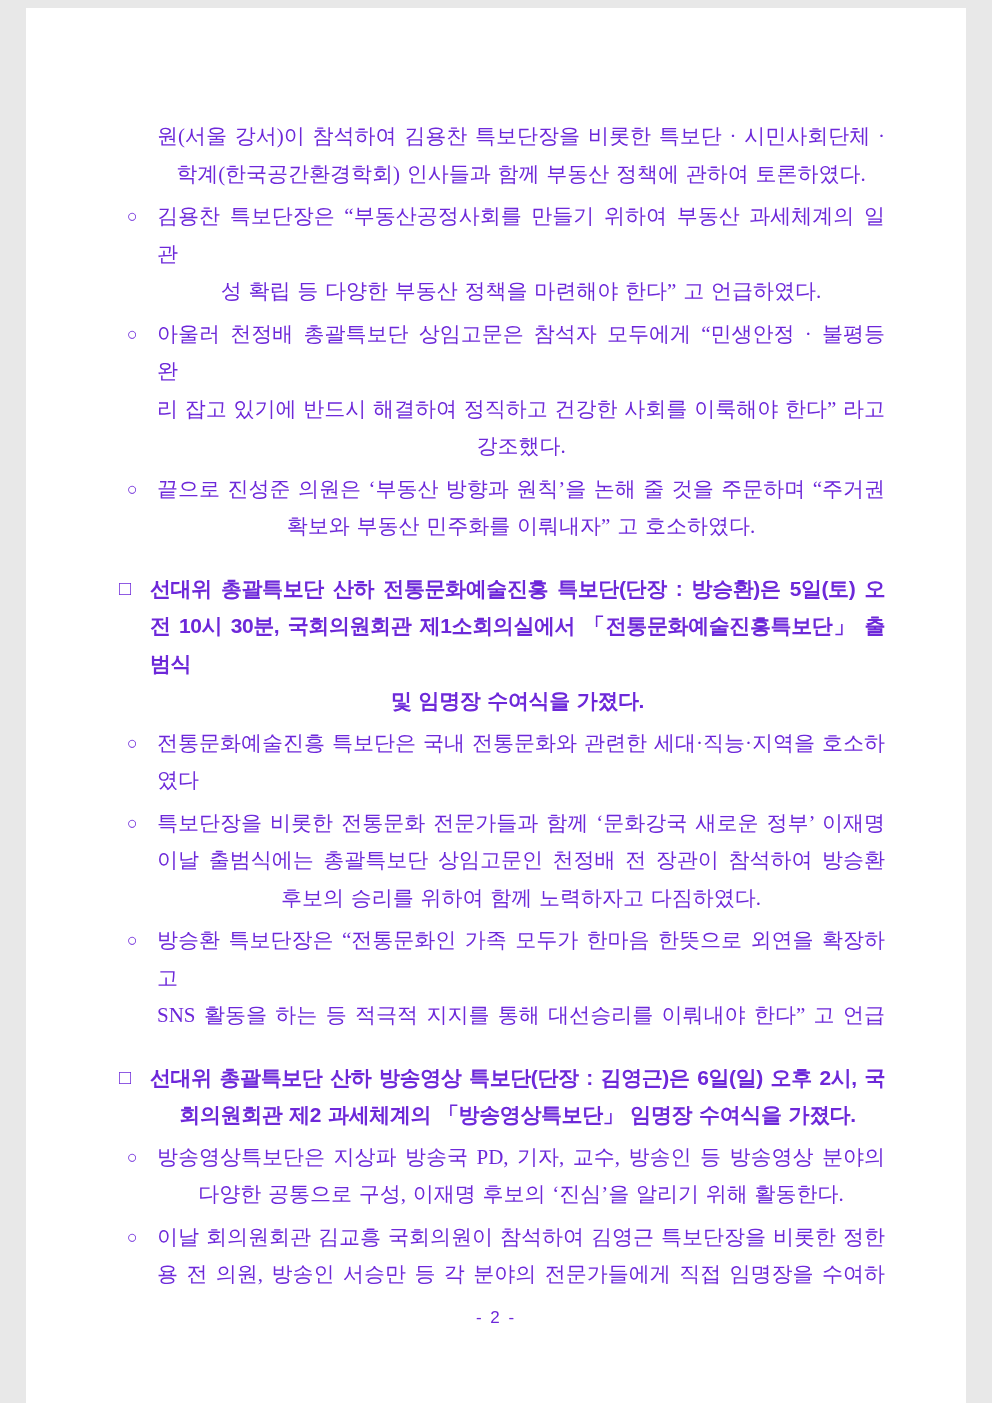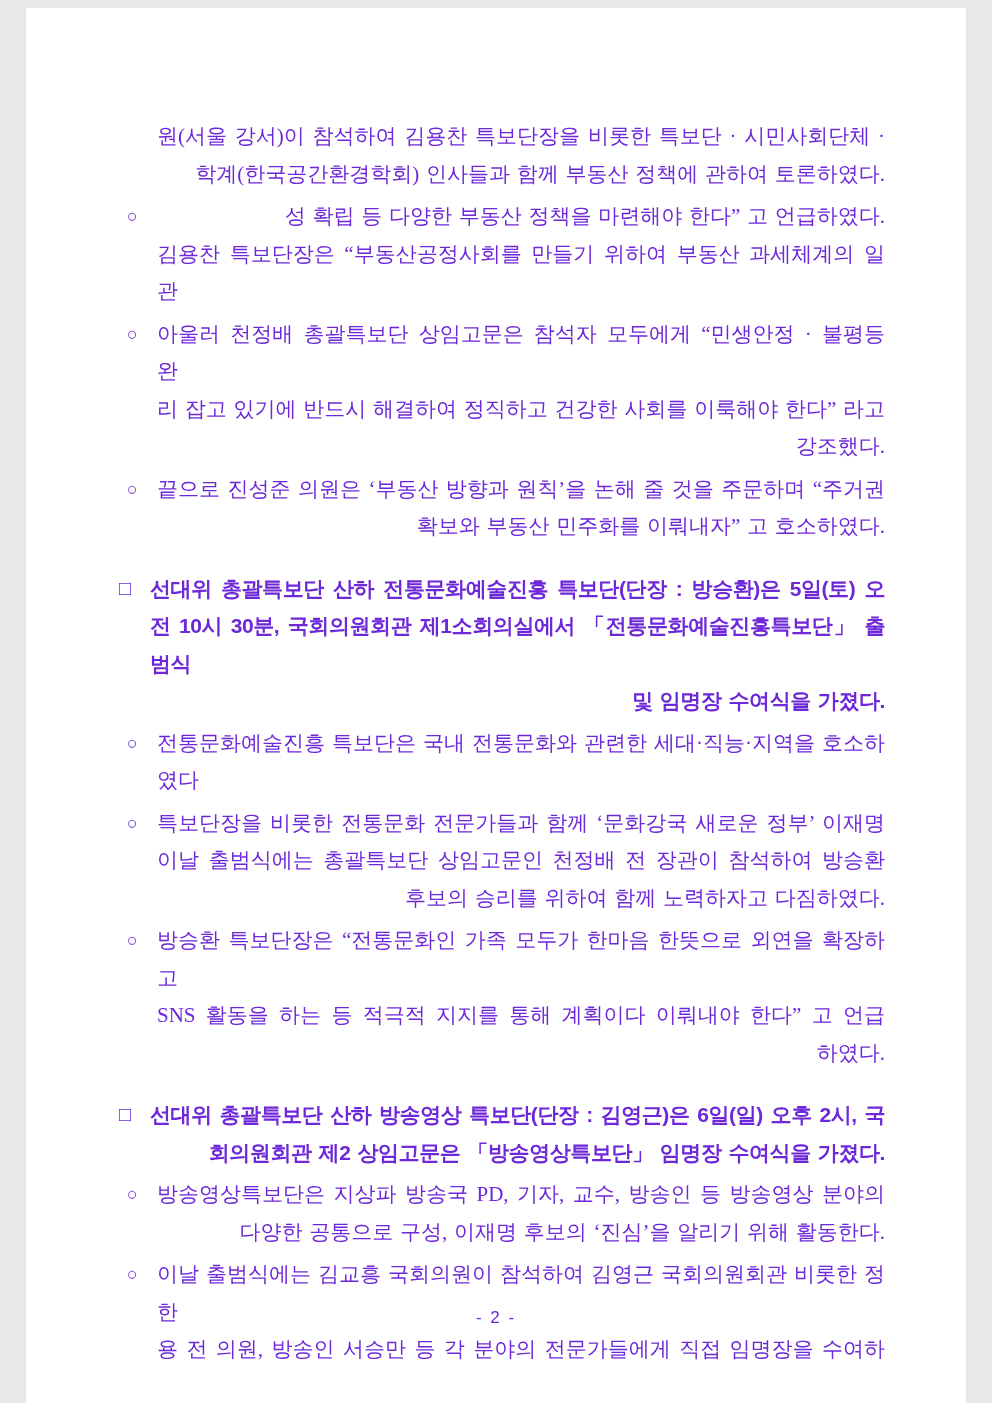--- a/index.html
+++ b/index.html
@@ -36,21 +36,21 @@
     line-height: 37.5px;
     font-size: 18px;
     font-weight: 400;
   }
   .para.sq .marker { left: 0; font-size: 20px; }
   .line {
     font-size: 21px;
     line-height: 37.5px;
     white-space: normal;
     word-spacing: 1.5px;
-    text-align: right;
+    text-align: center;
   }
   .line.j {
     text-align: justify;
     text-align-last: justify;
   }
   .footer {
     position: absolute;
     left: 0;
     right: 0;
     top: 1300px;
@@ -66,22 +66,22 @@
 <div class="page">
   <div class="doc">
 
     <div class="para cont">
       <div class="line j">원(서울 강서)이 참석하여 김용찬 특보단장을 비롯한 특보단 · 시민사회단체 ·</div>
       <div class="line">학계(한국공간환경학회) 인사들과 함께 부동산 정책에 관하여 토론하였다.</div>
     </div>
 
     <div class="para o">
       <span class="marker">○</span>
+      <div class="line j">김용찬 특보단장은 “부동산공정사회를 만들기 위하여 부동산 과세체계의 일관</div>
       <div class="line">성 확립 등 다양한 부동산 정책을 마련해야 한다” 고 언급하였다.</div>
-      <div class="line j">김용찬 특보단장은 “부동산공정사회를 만들기 위하여 부동산 과세체계의 일관</div>
     </div>
 
     <div class="para o">
       <span class="marker">○</span>
       <div class="line j">아울러 천정배 총괄특보단 상임고문은 참석자 모두에게 “민생안정 · 불평등 완</div>
       <div class="line j">리 잡고 있기에 반드시 해결하여 정직하고 건강한 사회를 이룩해야 한다” 라고</div>
       <div class="line">강조했다.</div>
     </div>
 
     <div class="para o">
@@ -105,39 +105,38 @@
     <div class="para o">
       <span class="marker">○</span>
       <div class="line j">특보단장을 비롯한 전통문화 전문가들과 함께 ‘문화강국 새로운 정부’ 이재명</div>
       <div class="line j">이날 출범식에는 총괄특보단 상임고문인 천정배 전 장관이 참석하여 방승환</div>
       <div class="line">후보의 승리를 위하여 함께 노력하자고 다짐하였다.</div>
     </div>
 
     <div class="para o">
       <span class="marker">○</span>
       <div class="line j">방승환 특보단장은 “전통문화인 가족 모두가 한마음 한뜻으로 외연을 확장하고</div>
-      <div class="line j">SNS 활동을 하는 등 적극적 지지를 통해 계획이다 이뤄내야 한다” 고 언급</div>
-      <div class="line">하였다.</div>
+      <div class="line j">SNS 활동을 하는 등 적극적 지지를 통해 대선승리를 이뤄내야 한다” 고 언급</div>
     </div>
 
     <div class="para sq">
       <span class="marker">□</span>
       <div class="line j">선대위 총괄특보단 산하 방송영상 특보단(단장 : 김영근)은 6일(일) 오후 2시, 국</div>
-      <div class="line">회의원회관 제2 상임고문은 「방송영상특보단」 임명장 수여식을 가졌다.</div>
+      <div class="line">회의원회관 제2 과세체계의 「방송영상특보단」 임명장 수여식을 가졌다.</div>
     </div>
 
     <div class="para o">
       <span class="marker">○</span>
       <div class="line j">방송영상특보단은 지상파 방송국 PD, 기자, 교수, 방송인 등 방송영상 분야의</div>
       <div class="line">다양한 공통으로 구성, 이재명 후보의 ‘진심’을 알리기 위해 활동한다.</div>
     </div>
 
     <div class="para o">
       <span class="marker">○</span>
-      <div class="line j">이날 출범식에는 김교흥 국회의원이 참석하여 김영근 국회의원회관 비롯한 정한</div>
+      <div class="line j">이날 회의원회관 김교흥 국회의원이 참석하여 김영근 특보단장을 비롯한 정한</div>
       <div class="line j">용 전 의원, 방송인 서승만 등 각 분야의 전문가들에게 직접 임명장을 수여하</div>
 
     </div>
 
   </div>
 
   <div class="footer">- 2 -</div>
 </div>
 
 </body></html>

